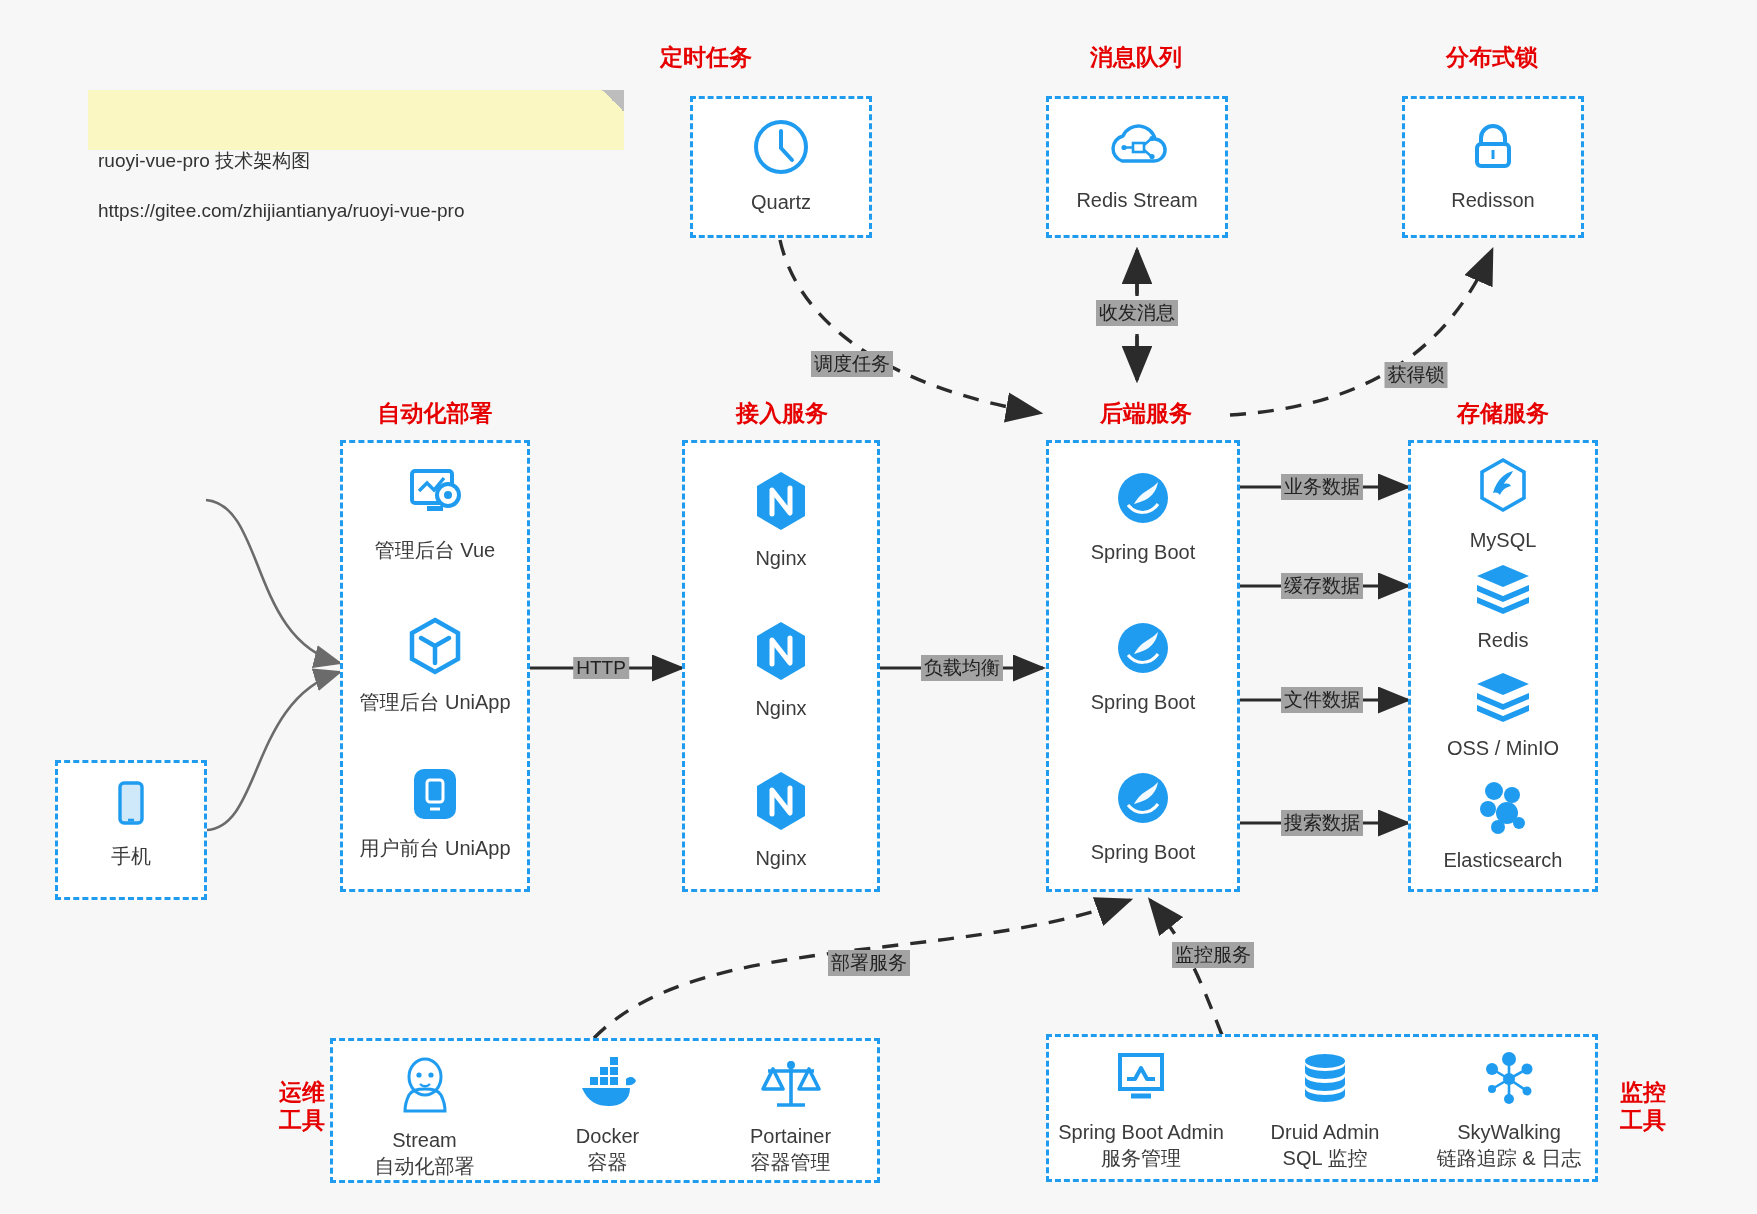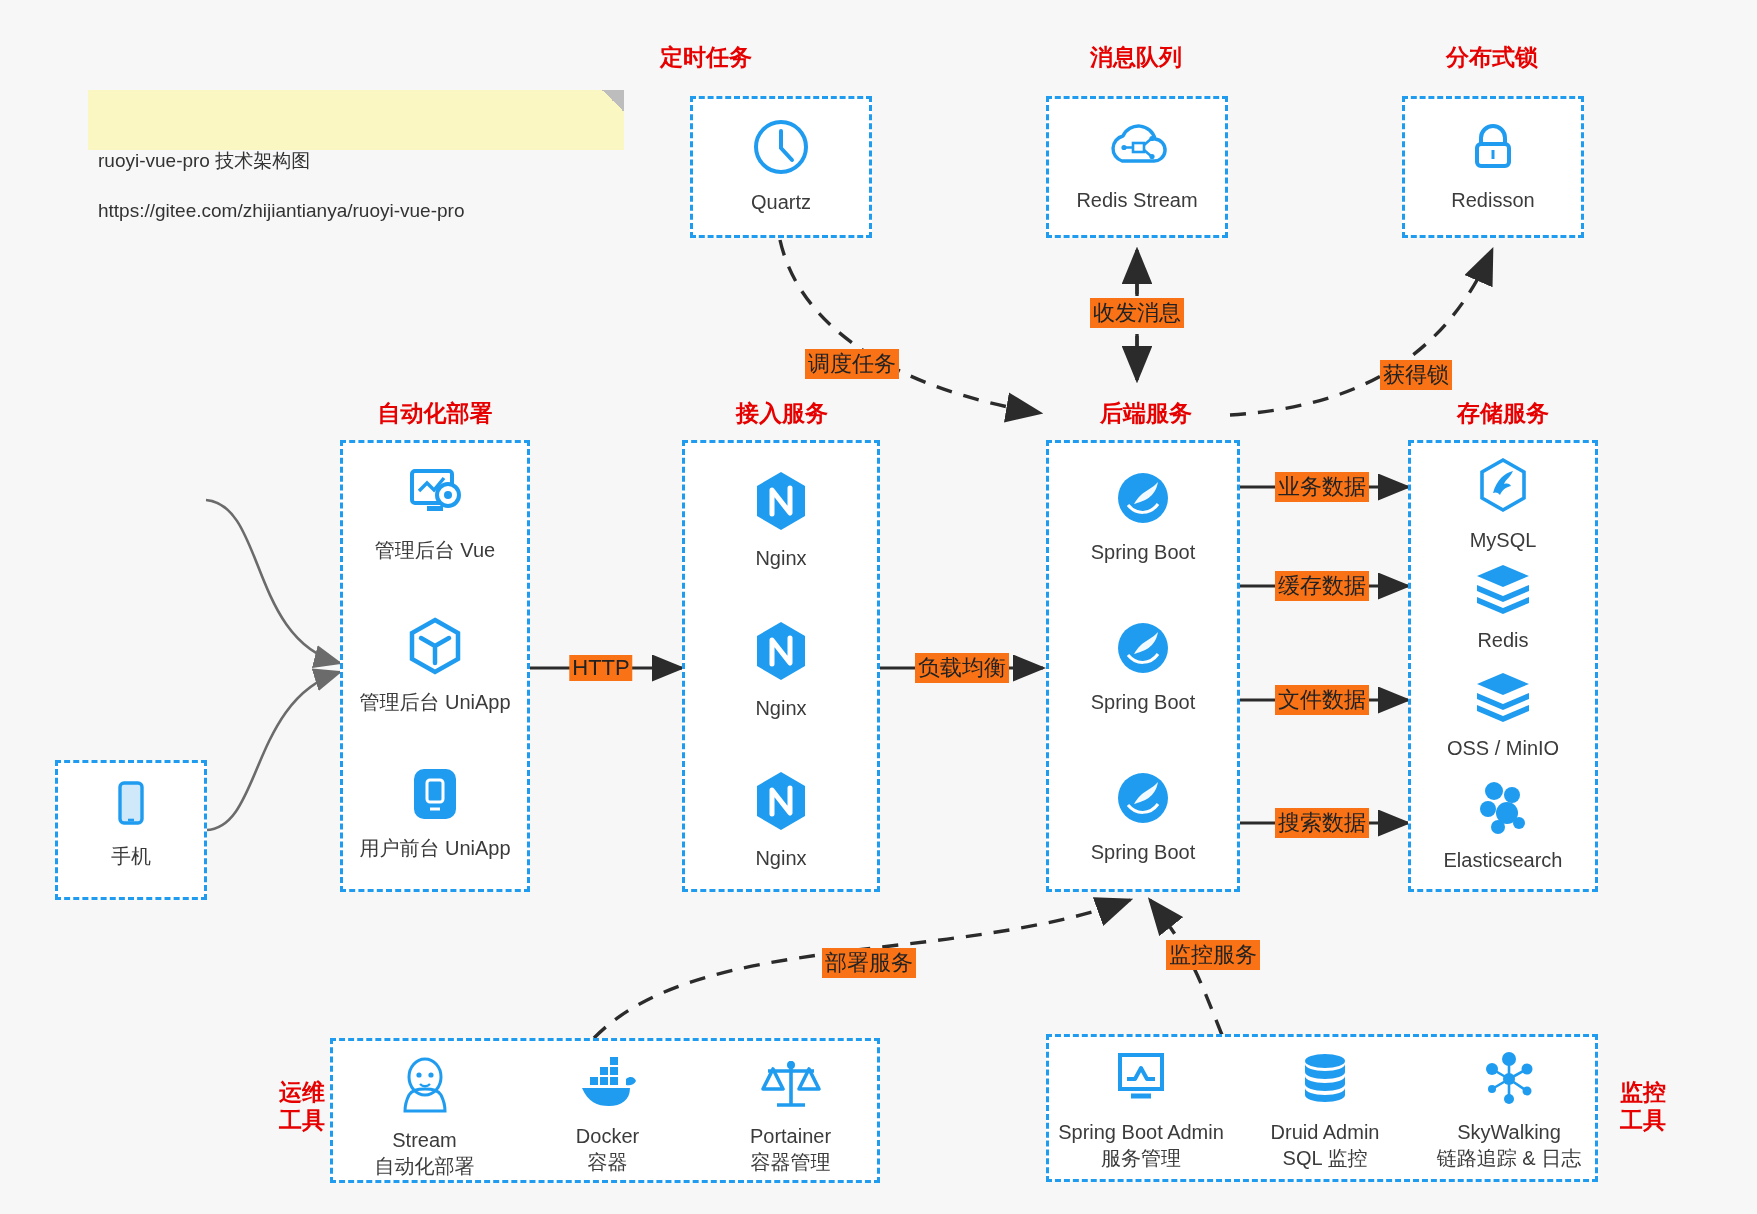--- a/index.html
+++ b/index.html
@@ -40,22 +40,22 @@
   .node {
     position:absolute; width:100%; text-align:center;
     color:#3b3b3b; font-size:20px; line-height:26px;
   }
   .node .ic { display:block; margin:0 auto 6px auto; }
   .node .lbl { display:block; }
   .node .sub { display:block; }
 
   
   .elabel {
-    position:absolute; font-size:22px; color:#222;
-    background:#f97316; padding:0 3px; white-space:nowrap;
+    position:absolute; font-size:19px; color:#222;
+    background:#a3a3a3; padding:0 3px; white-space:nowrap;
     transform:translate(-50%,-50%);
   }
   .side-title {
     position:absolute; color:#e60000; font-weight:bold; font-size:23px;
     line-height:28px; text-align:center; white-space:pre-line;
   }
 </style>
 </head>
 <body>
 

